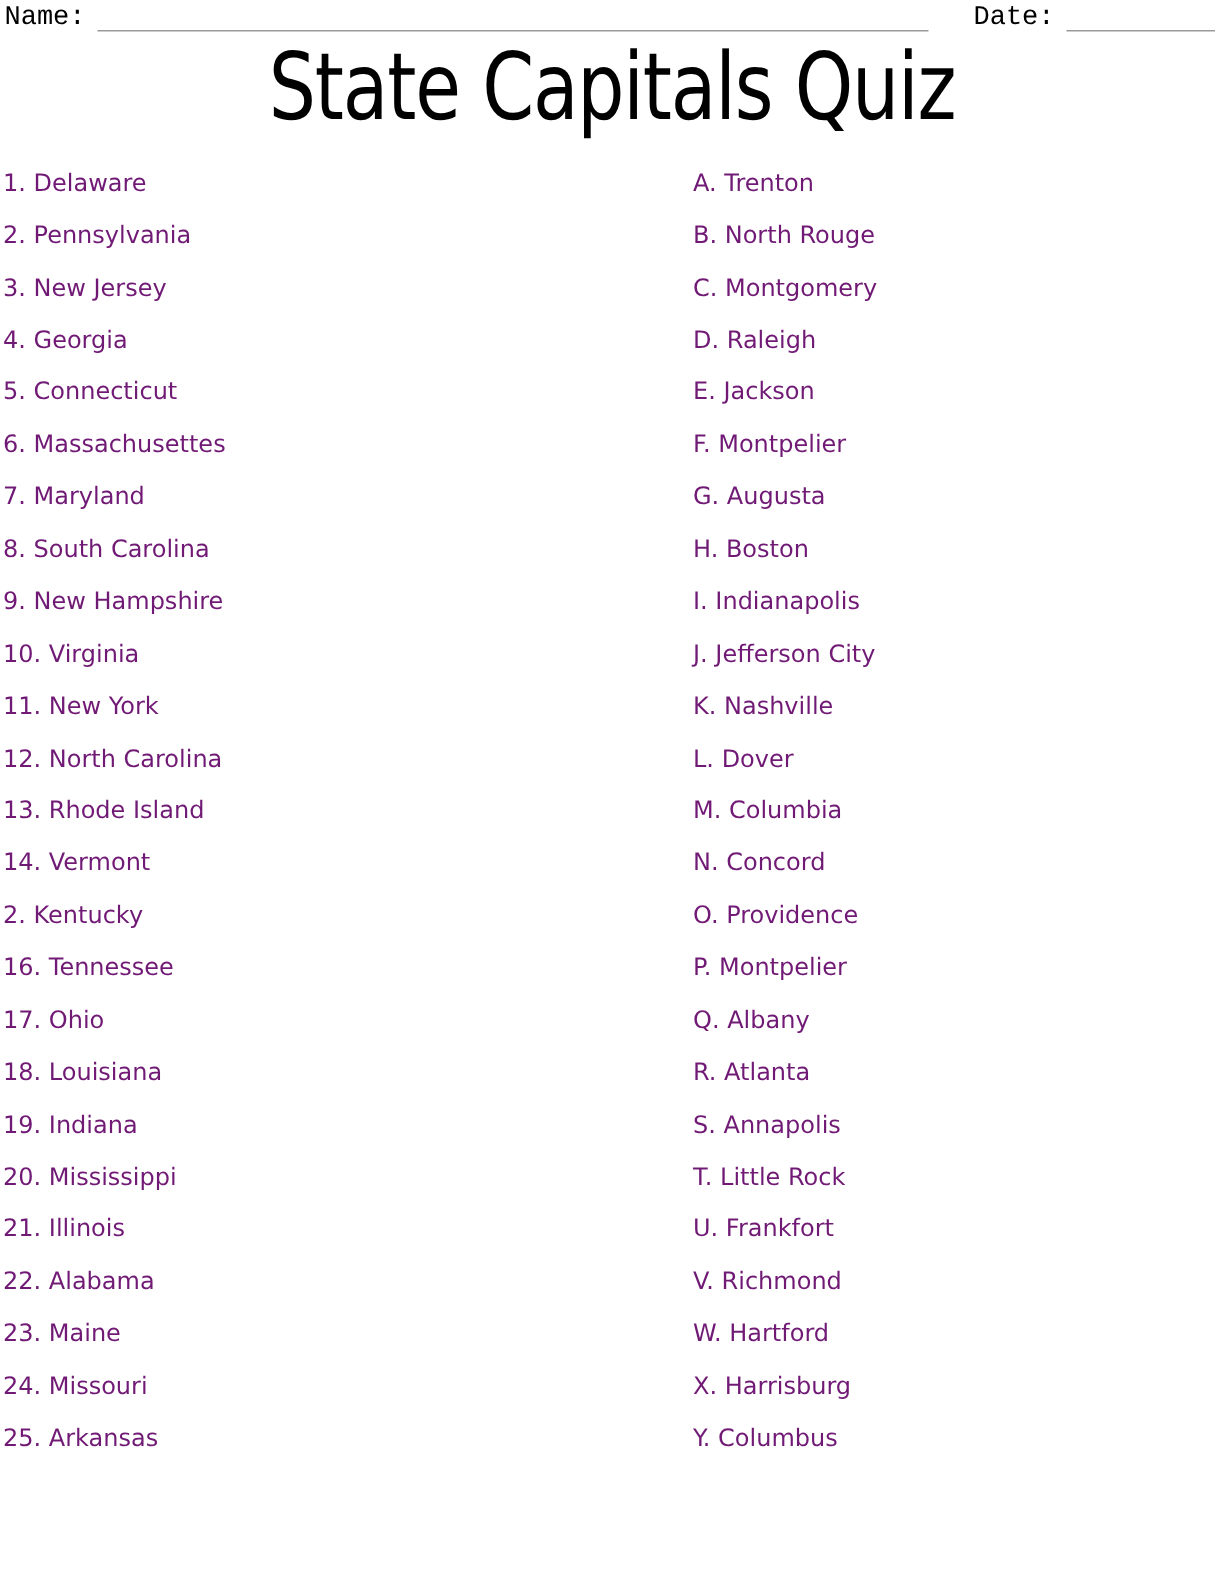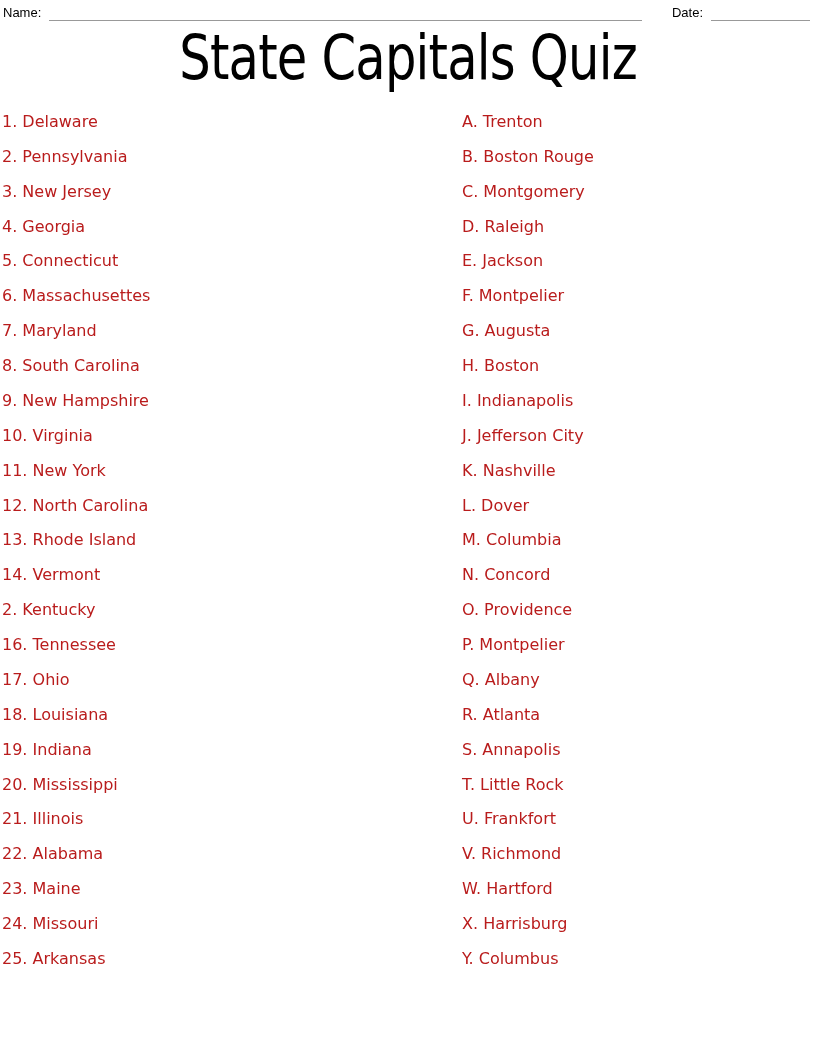--- a/index.html
+++ b/index.html
@@ -18,22 +18,22 @@
   
   .header {
     position: absolute;
     top: 2px;
     left: 3px;
     right: 6px;
     display: flex;
     align-items: flex-end;
   }
   .hlabel {
-    font-family: Liberation Sans, sans-serif;
-    font-size: 13px;
+    font-family: Liberation Mono, monospace;
+    font-size: 18px;
     line-height: 21px;
     color: #000000;
     white-space: nowrap;
   }
   .blank-line {
     border-bottom: 1.5px solid #999999;
     height: 16px;
     margin-bottom: 2px;
   }
   .name-line {
@@ -64,21 +64,21 @@
     color: #000000;
     transform: scaleX(0.80);
     transform-origin: 50% 50%;
     white-space: nowrap;
   }
   
   .list {
     position: absolute;
     top: 104px;
     font-size: 16px;
-    color: #b91c1c;
+    color: #701a75;
   }
   .list.left  { left: 2px; }
   .list.right { left: 462px; }
   .item {
     height: 34.88px;
     display: flex;
     align-items: center;
     white-space: pre;
   }
 </style>
@@ -121,21 +121,21 @@
       <div class="item">20. Mississippi</div>
       <div class="item">21. Illinois</div>
       <div class="item">22. Alabama</div>
       <div class="item">23. Maine</div>
       <div class="item">24. Missouri</div>
       <div class="item">25. Arkansas</div>
     </div>
 
   <div class="list right">
       <div class="item">A. Trenton</div>
-      <div class="item">B. Boston Rouge</div>
+      <div class="item">B. North Rouge</div>
       <div class="item">C. Montgomery</div>
       <div class="item">D. Raleigh</div>
       <div class="item">E. Jackson</div>
       <div class="item">F. Montpelier</div>
       <div class="item">G. Augusta</div>
       <div class="item">H. Boston</div>
       <div class="item">I. Indianapolis</div>
       <div class="item">J. Jefferson City</div>
       <div class="item">K. Nashville</div>
       <div class="item">L. Dover</div>

